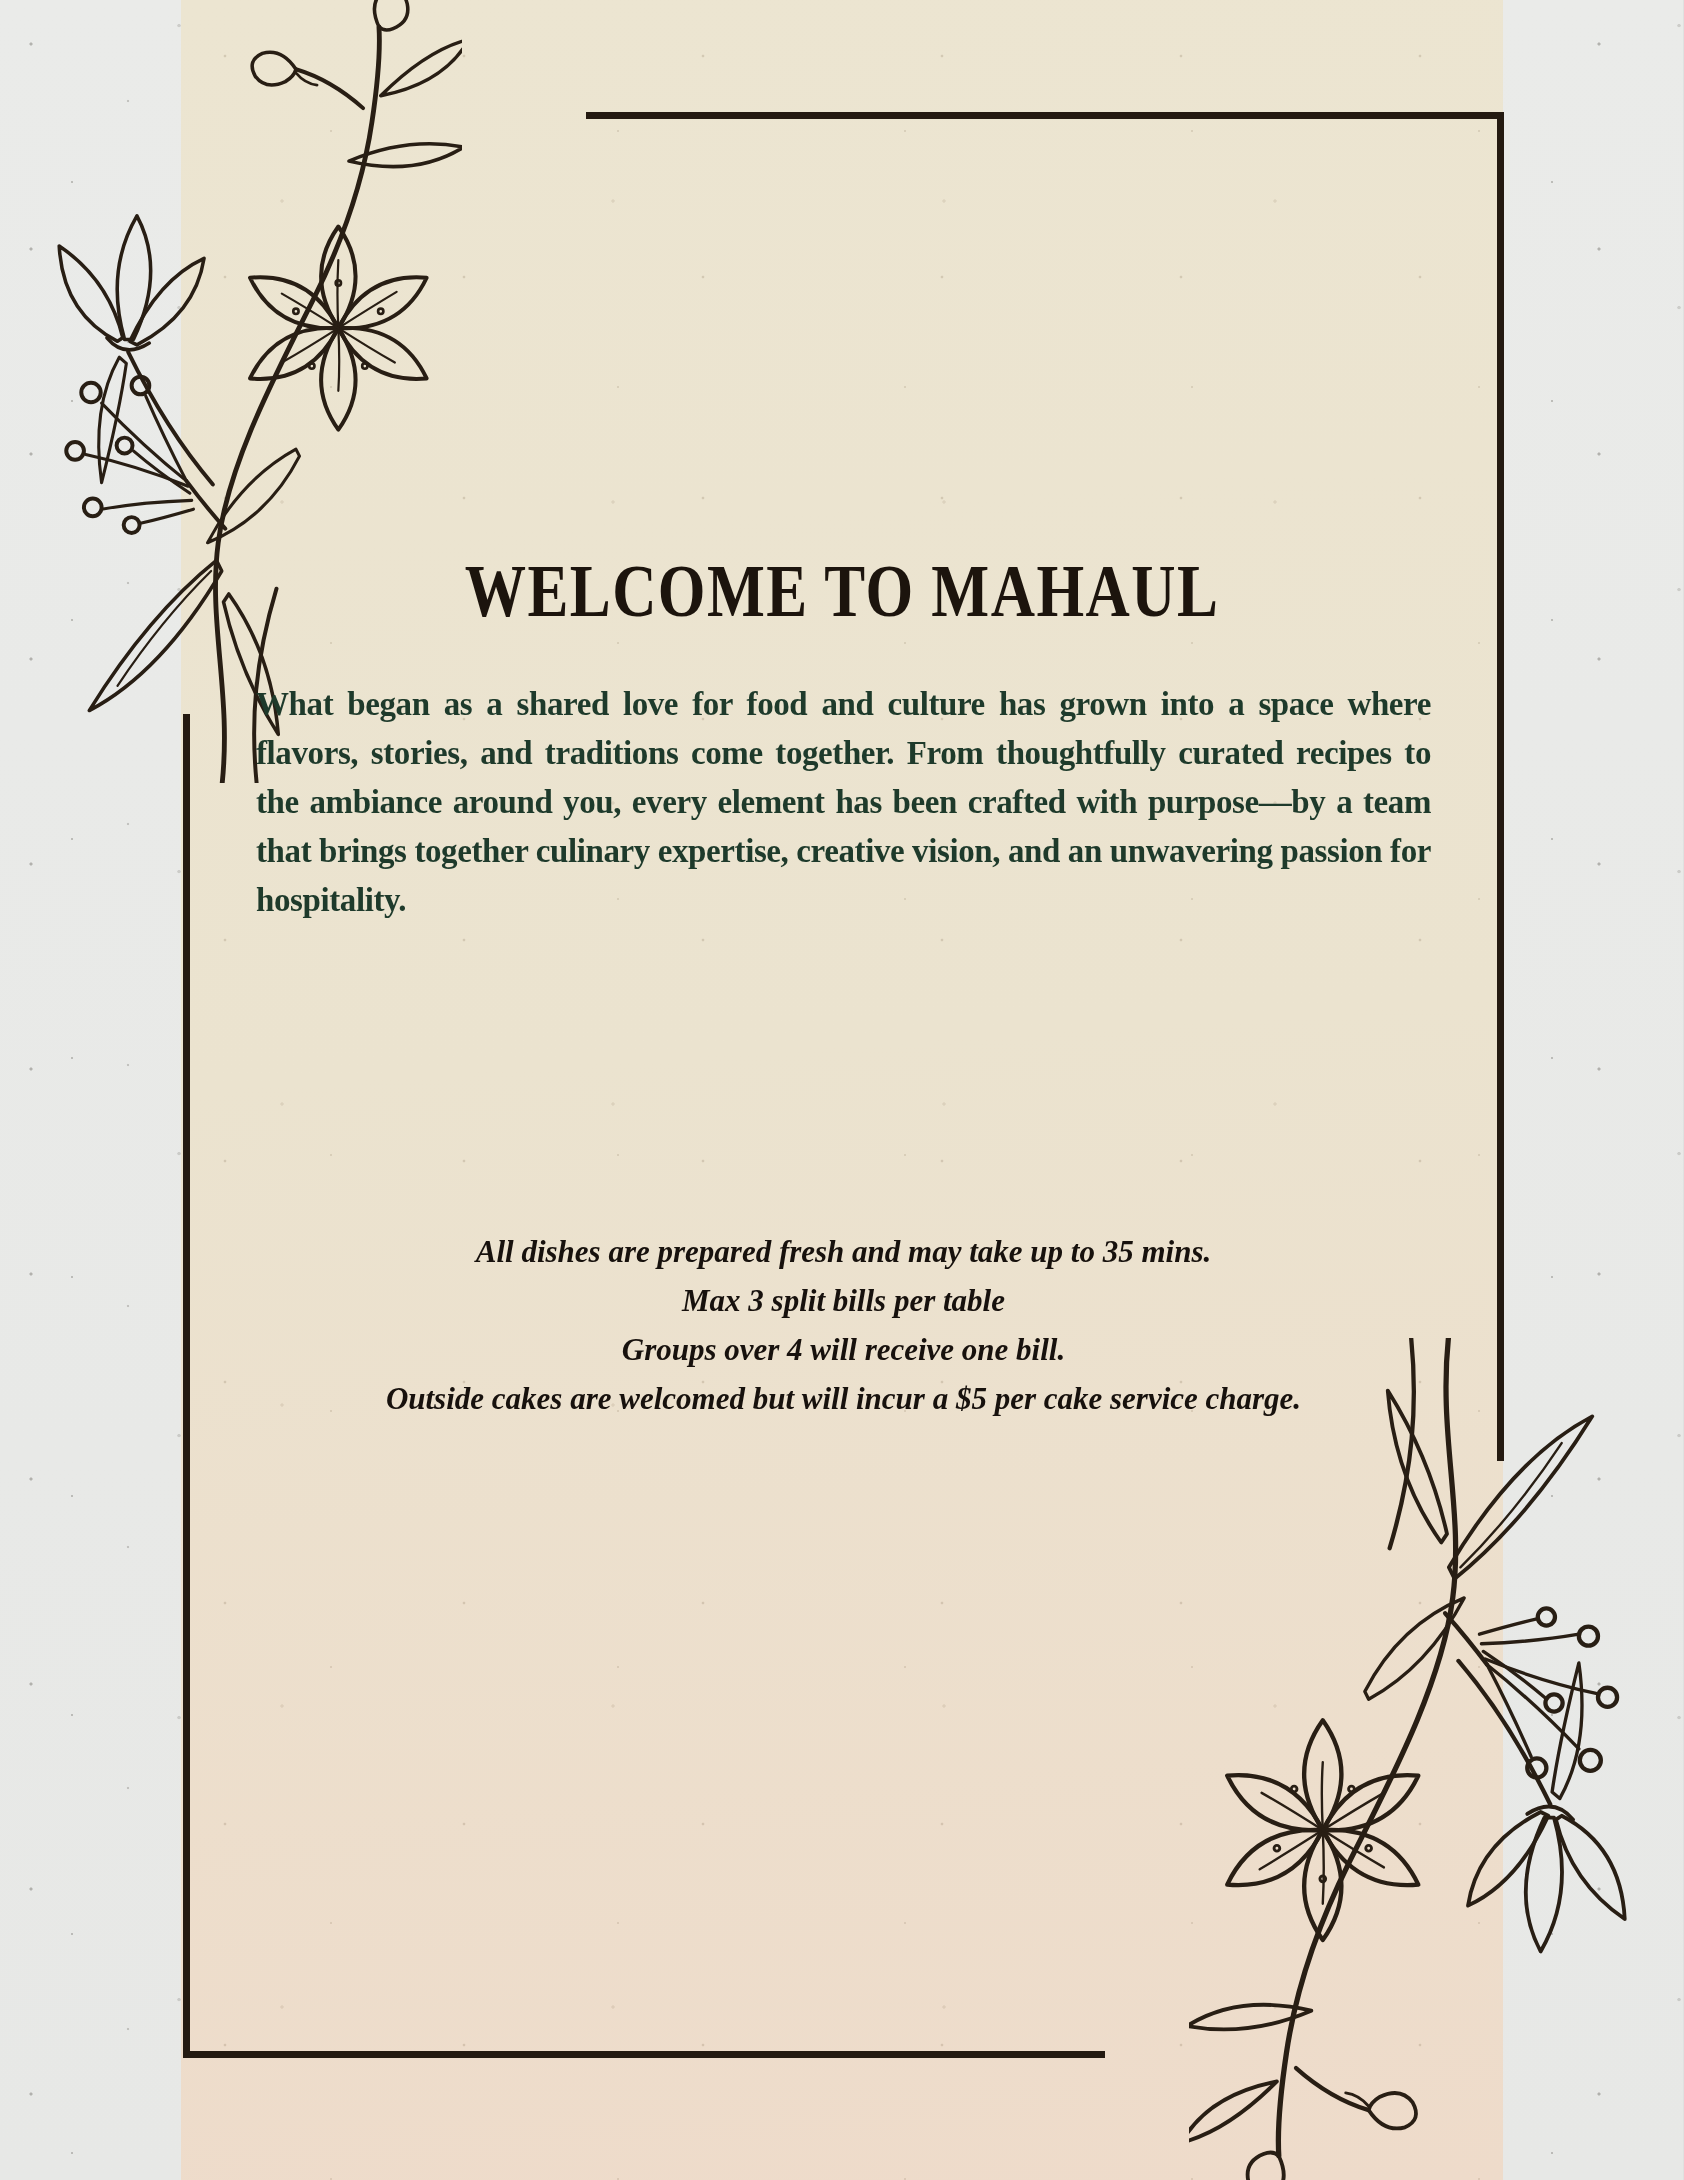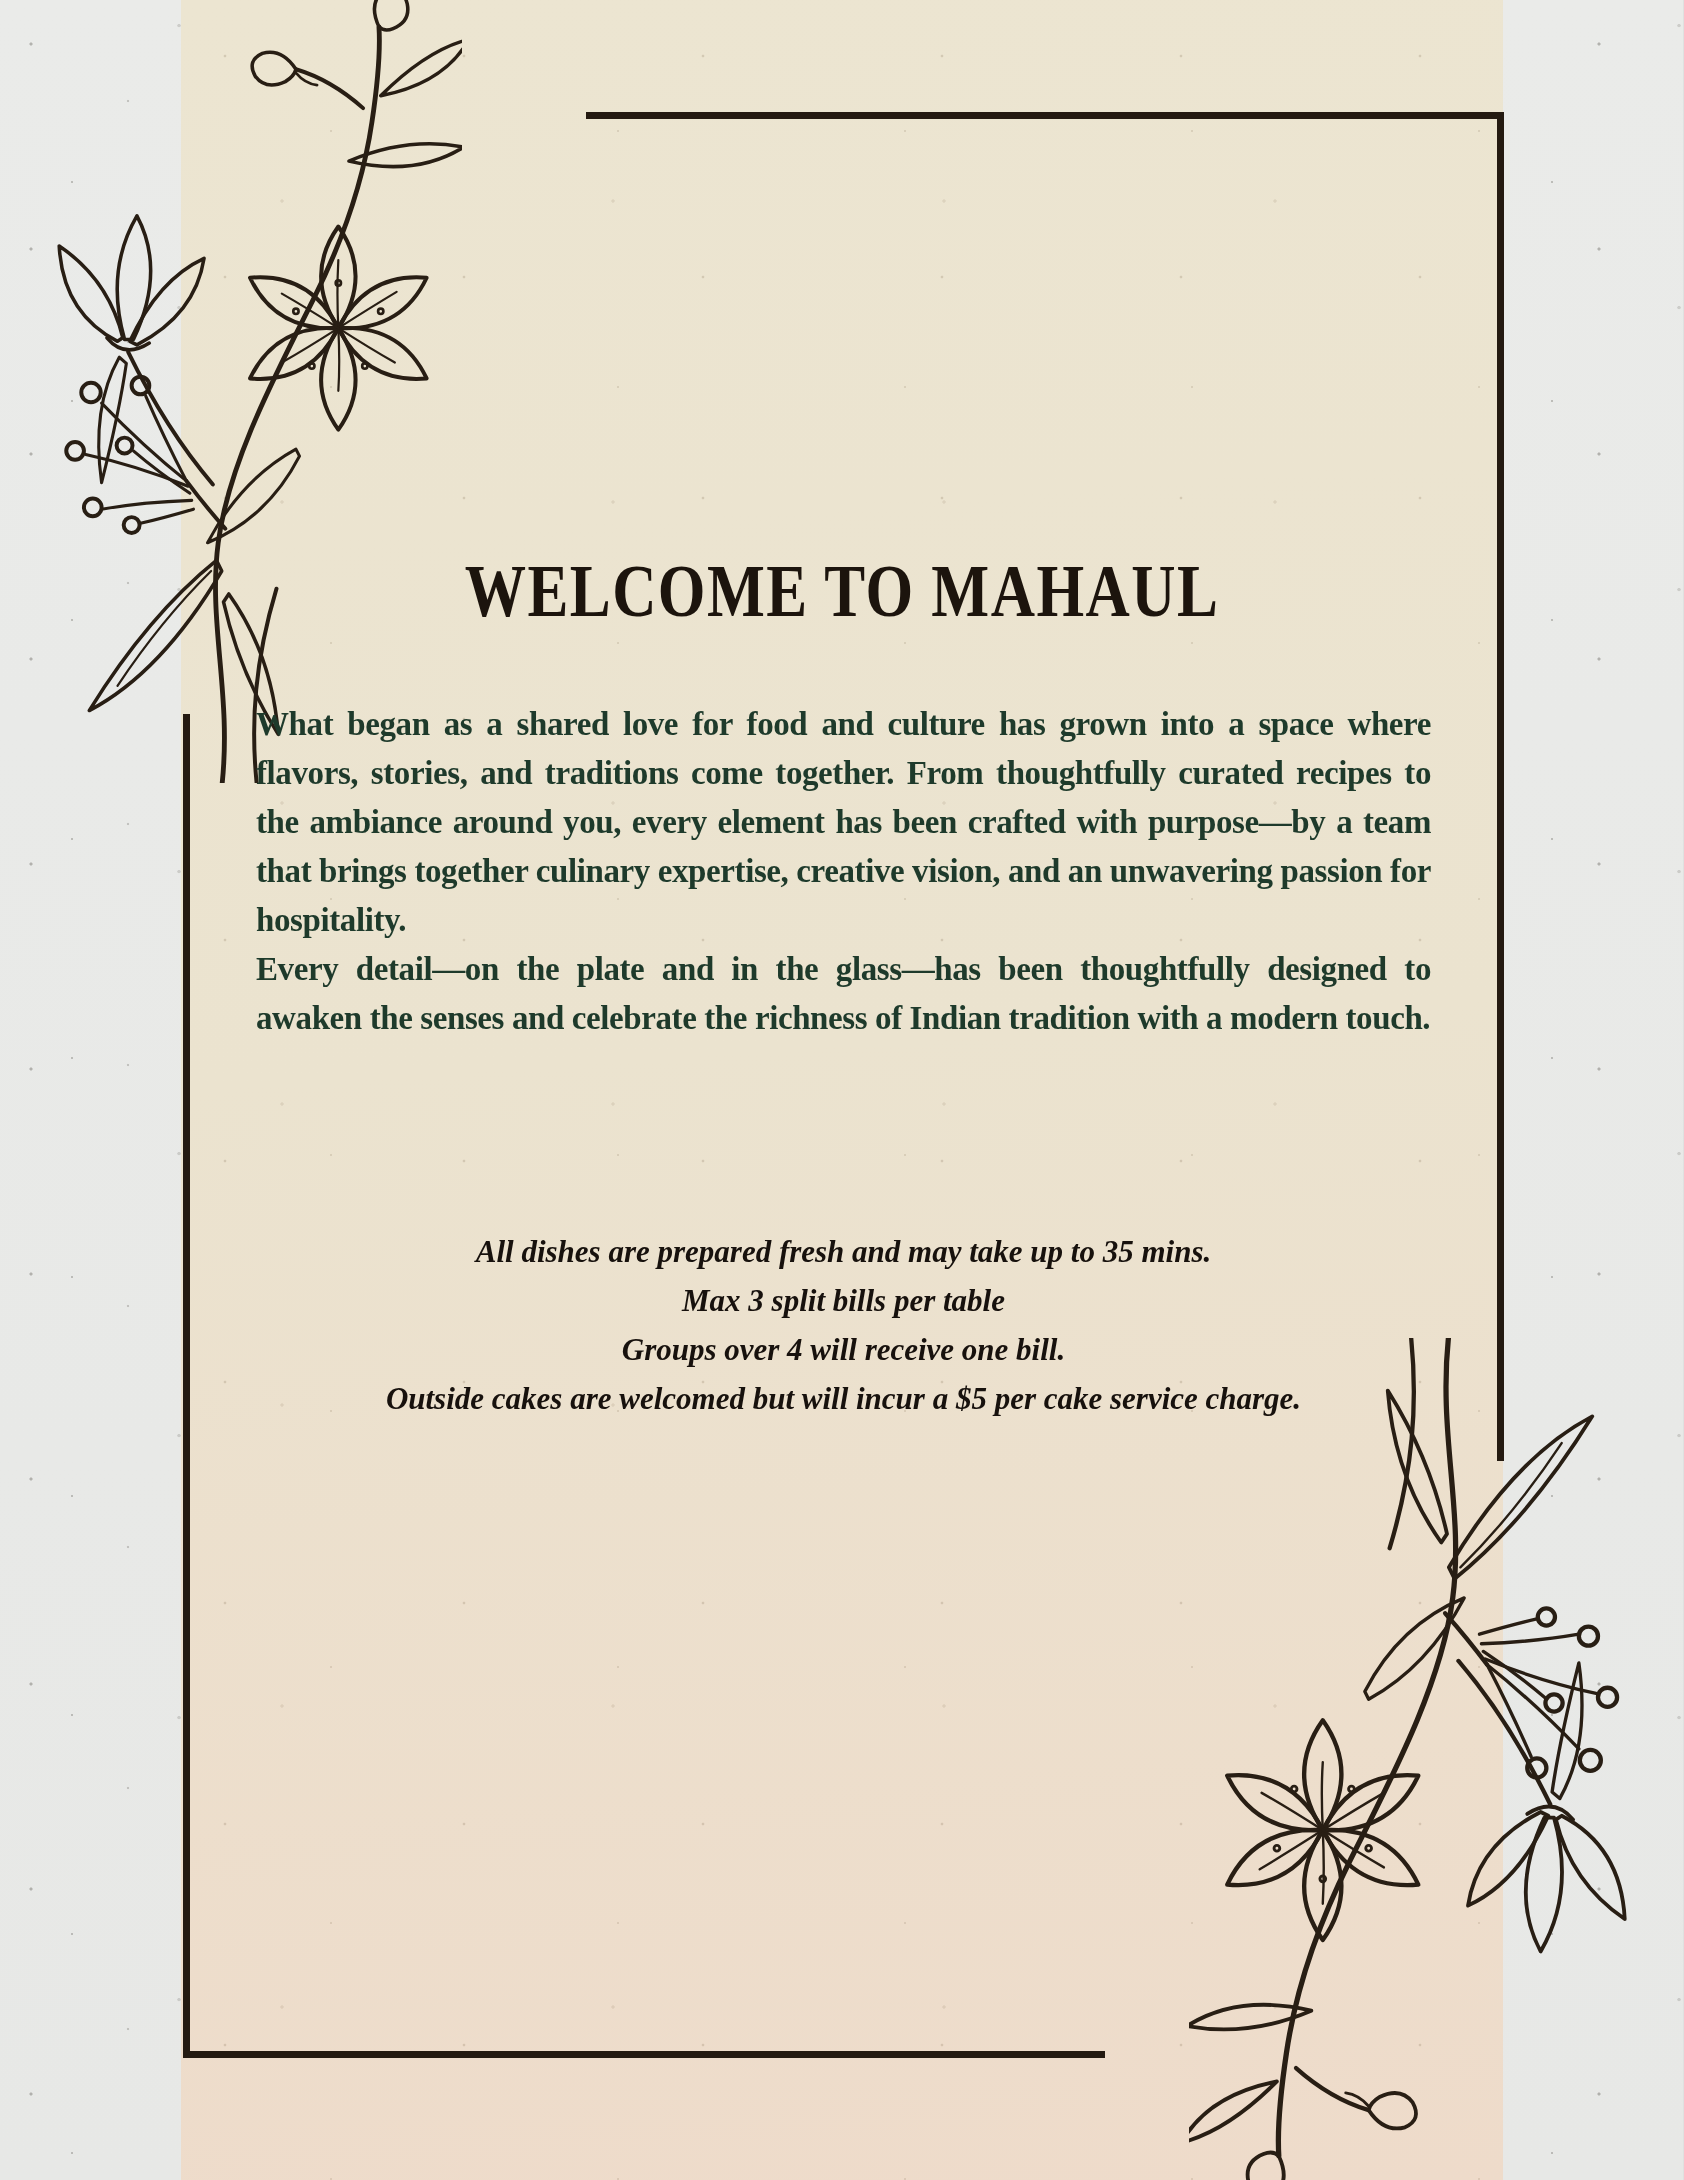--- a/index.html
+++ b/index.html
@@ -54,21 +54,21 @@
     letter-spacing: 1.7px;
     line-height: 1.0;
     color: #1c140d;
     transform: scaleX(0.84);
     transform-origin: 50% 50%;
     white-space: nowrap;
   }
 
   .intro {
     position: absolute;
-    left: 256px; top: 700px;
+    left: 256px; top: 680px;
     width: 1175px;
     color: #1e3a2b;
   }
   .intro p {
     margin: 0;
     font-size: 33px;
     font-weight: 700;
     line-height: 49px;
     letter-spacing: -0.4px;
     text-align: justify;
@@ -182,21 +182,20 @@
   </svg>
 
   <svg class="flower flower-br" viewBox="0 0 540 900" aria-hidden="true">
     <use href="#flowerSketch"></use>
   </svg>
 
   <h1 class="title">WELCOME TO MAHAUL</h1>
 
   <div class="intro">
     <p>What began as a shared love for food and culture has grown into a space where flavors, stories, and traditions come together. From thoughtfully curated recipes to the ambiance around you, every element has been crafted with purpose—by a team that brings together culinary expertise, creative vision, and an unwavering passion for hospitality.</p>
-    <p>Every detail—on the plate and in the glass—has been thoughtfully designed to awaken the senses and celebrate the richness of Indian tradition with a modern touch.</p>
   </div>
 
   <div class="notes">
     <p>All dishes are prepared fresh and may take up to 35 mins.</p>
     <p>Max 3 split bills per table</p>
     <p>Groups over 4 will receive one bill.</p>
     <p>Outside cakes are welcomed but will incur a $5 per cake service charge.</p>
   </div>
 
 </div>

